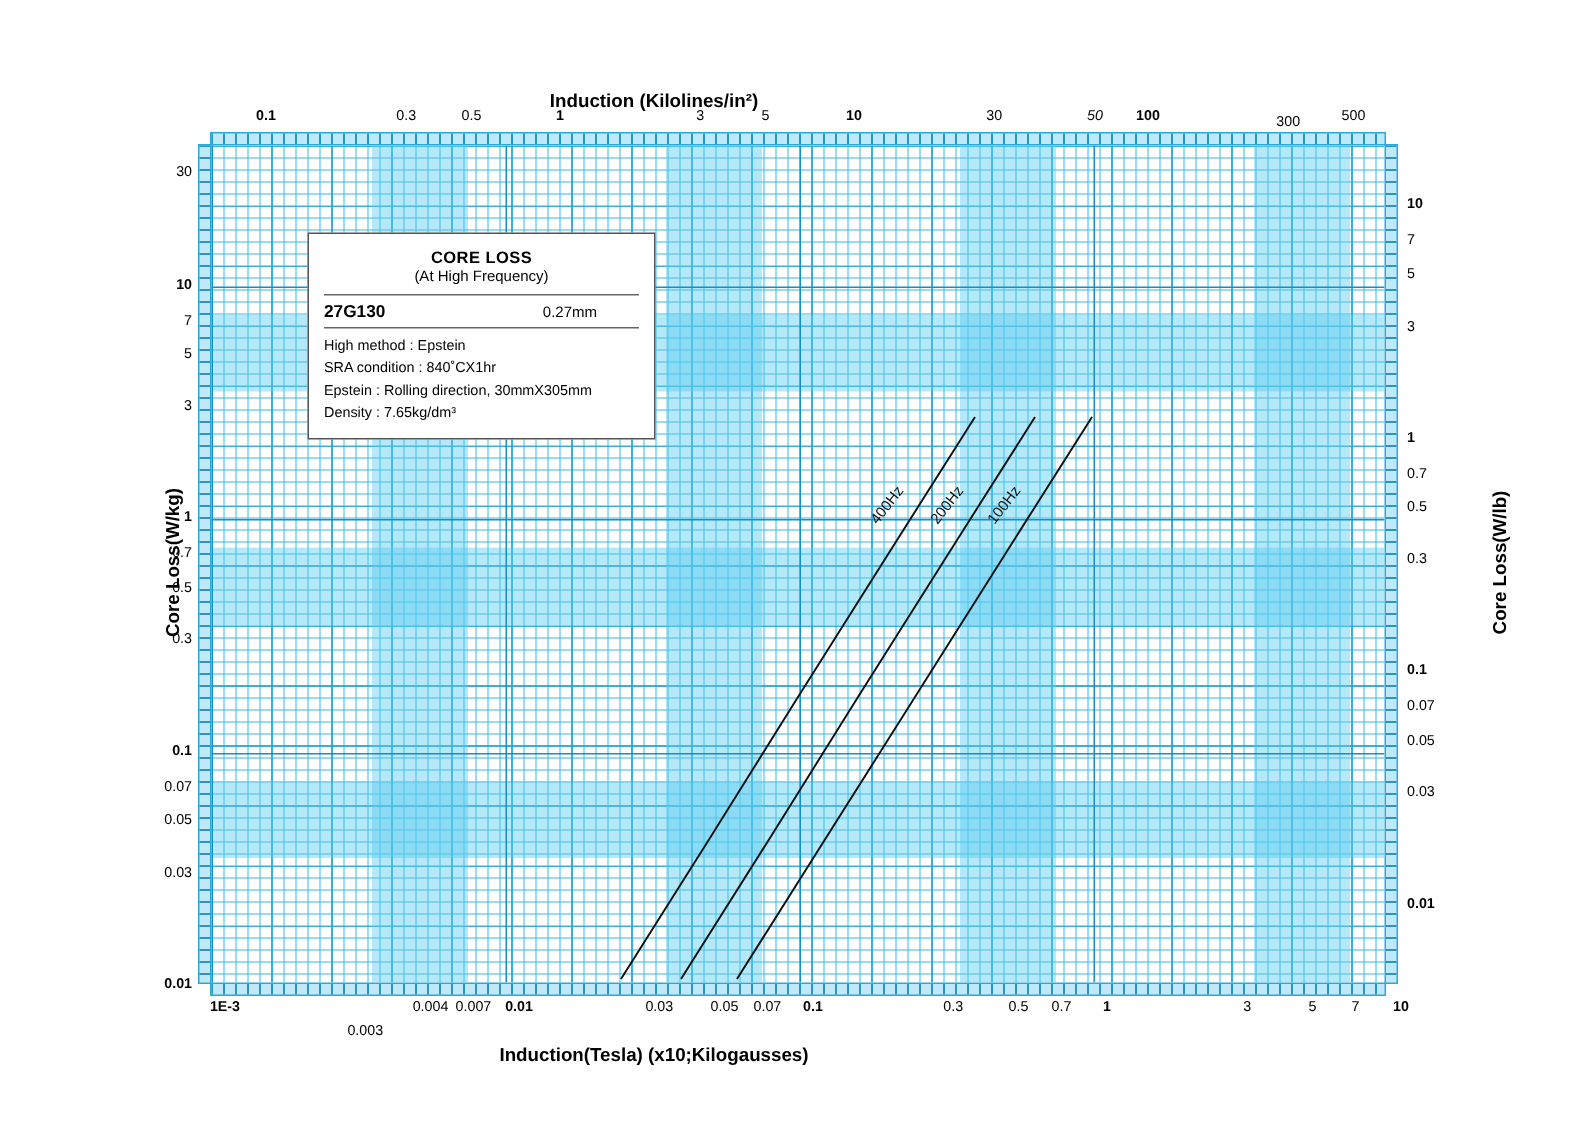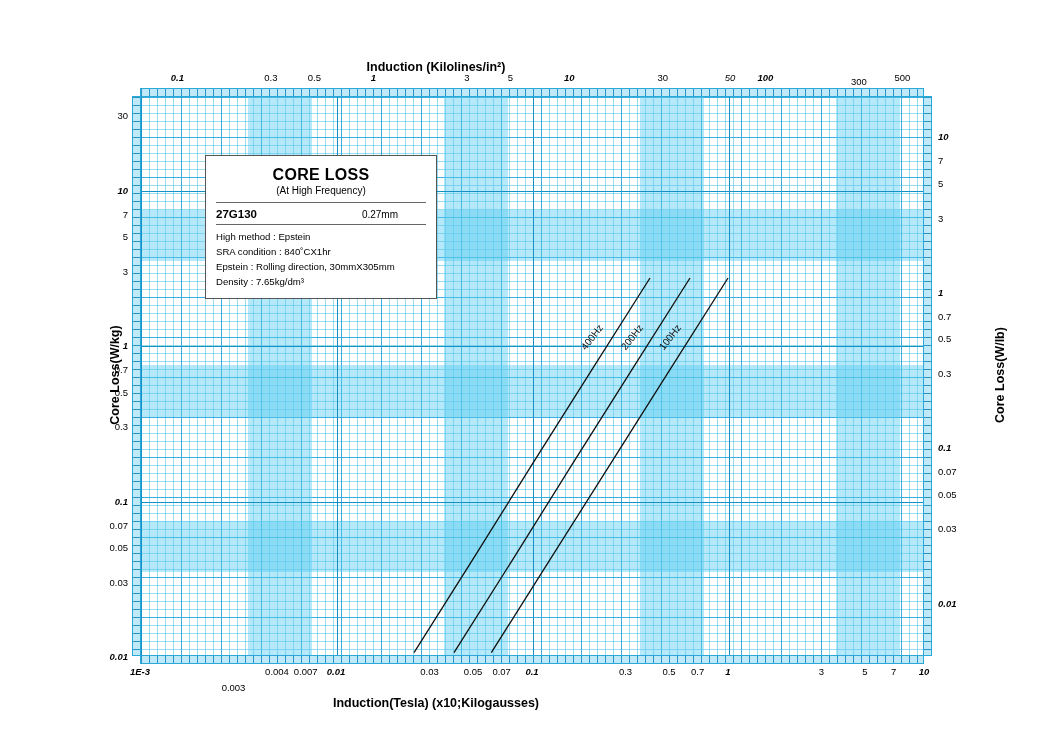--- a/index.html
+++ b/index.html
@@ -76,23 +76,23 @@
   #title-left{left:-0px;top:50%;width:120px;text-align:center;
     transform:translateY(-50%) rotate(-90deg);left:55px;}
   #title-right{top:50%;width:120px;text-align:center;
     transform:translateY(-50%) rotate(-90deg);left:940px;}
 
   .tick{
     position:absolute;
     font-size:9.5px;
     white-space:nowrap;
   }
-  .tick.bold{font-weight:bold;font-style:italic;}
+  .tick.bold{font-weight:bold;}
   .tick.top{transform:translateX(-50%);top:72px;}
-  .tick.bottom{transform:translateX(-50%);top:666px;}
+  .tick.bottom{transform:translateX(-50%);top:666px;margin-left:10px;}
   .tick.left{transform:translateY(-50%);text-align:right;}
   .tick.right{transform:translateY(-50%);text-align:left;}
 
   
   .curves{position:absolute;left:140px;top:96px;width:784px;height:560px;pointer-events:none;}
   .curve-label{
     position:absolute;
     font-size:10px;
     color:#111;
     white-space:nowrap;
@@ -105,21 +105,21 @@
     left:205px; top:155px;
     width:232px;
     background:#ffffff;
     border:1px solid #555;
     padding:8px 10px 9px 10px;
     box-sizing:border-box;
     box-shadow:0 0 0 0 rgba(0,0,0,0);
   }
   .infobox h1{
     margin:2px 0 0 0;
-    font-size:16px;
+    font-size:11px;
     font-weight:bold;
     text-align:center;
     letter-spacing:.3px;
   }
   .infobox .sub{
     margin:1px 0 6px 0;
     font-size:10px;
     text-align:center;
   }
   .infobox hr{

